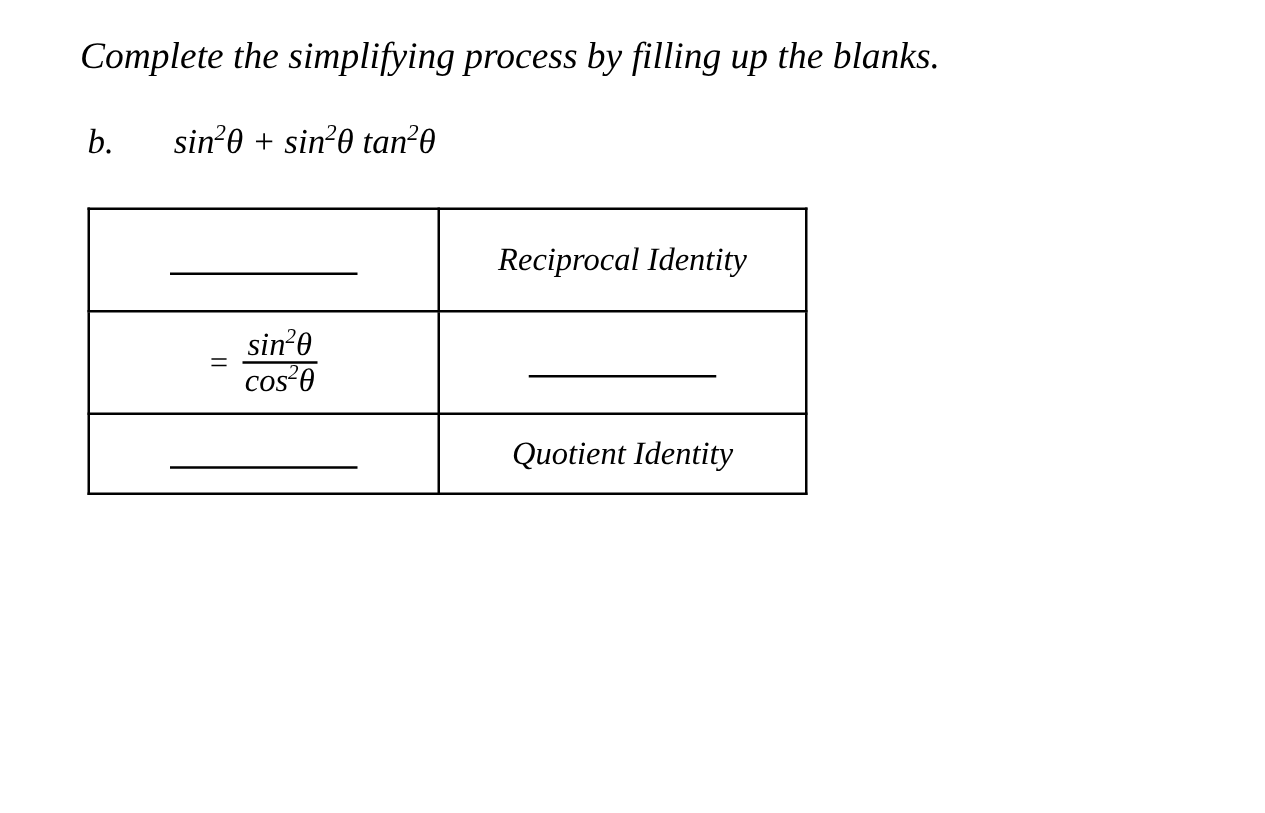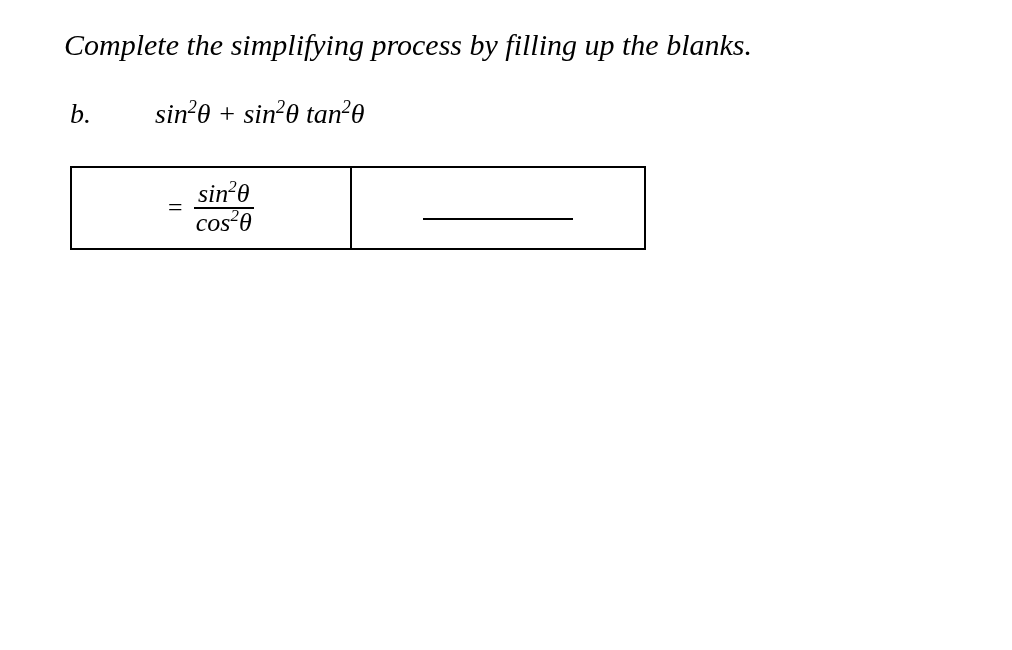--- a/index.html
+++ b/index.html
@@ -24,21 +24,21 @@
       display: flex;
       align-items: center;
       font-size: 28px;
       margin-bottom: 36px;
       margin-left: 6px;
     }
     .label-b {
       font-style: italic;
       margin-right: 48px;
     }
-    .expr { font-style: italic; margin-left: 16px; }
+    .expr { font-style: italic; }
     sup { font-size: 0.65em; vertical-align: super; line-height: 0; }
     table.worksheet {
       border-collapse: collapse;
       margin-left: 6px;
     }
     table.worksheet td {
       border: 2px solid #000;
       font-size: 26px;
       font-style: italic;
       vertical-align: middle;
@@ -74,27 +74,43 @@
     <span class="label-b">b.</span>
     <span class="expr">
       <span>sin</span><sup>2</sup><span>θ + sin</span><sup>2</sup><span>θ tan</span><sup>2</sup><span>θ</span>
     </span>
   </div>
 
   <table class="worksheet">
     <tbody>
     <tr>
       <td class="col-step">
+        <span class="blank"></span>
+      </td>
+      <td class="col-reason">
+        <span>Reciprocal Identity</span>
+      </td>
+    </tr>
+    <tr>
+      <td class="col-step">
         <span class="eqline">
           <span>=</span>
           <span class="frac">
             <span class="num"><span>sin</span><sup>2</sup><span>θ</span></span>
             <span class="den"><span>cos</span><sup>2</sup><span>θ</span></span>
           </span>
         </span>
       </td>
       <td class="col-reason">
         <span class="blank"></span>
       </td>
     </tr>
+    <tr>
+      <td class="col-step" style="height:60px">
+        <span class="blank"></span>
+      </td>
+      <td class="col-reason" style="height:60px">
+        <span>Quotient Identity</span>
+      </td>
+    </tr>
   </tbody>
     </table>
 </div>
 
 </body></html>

